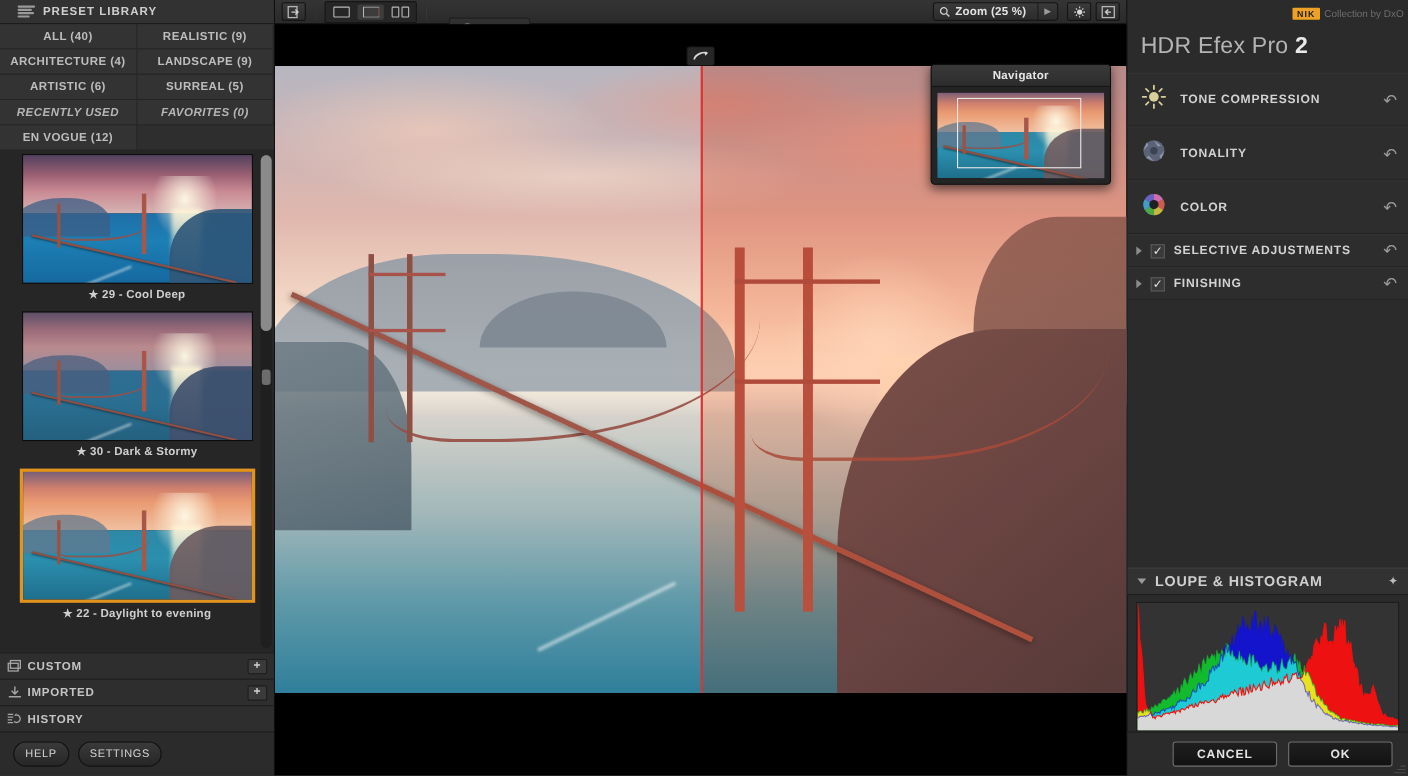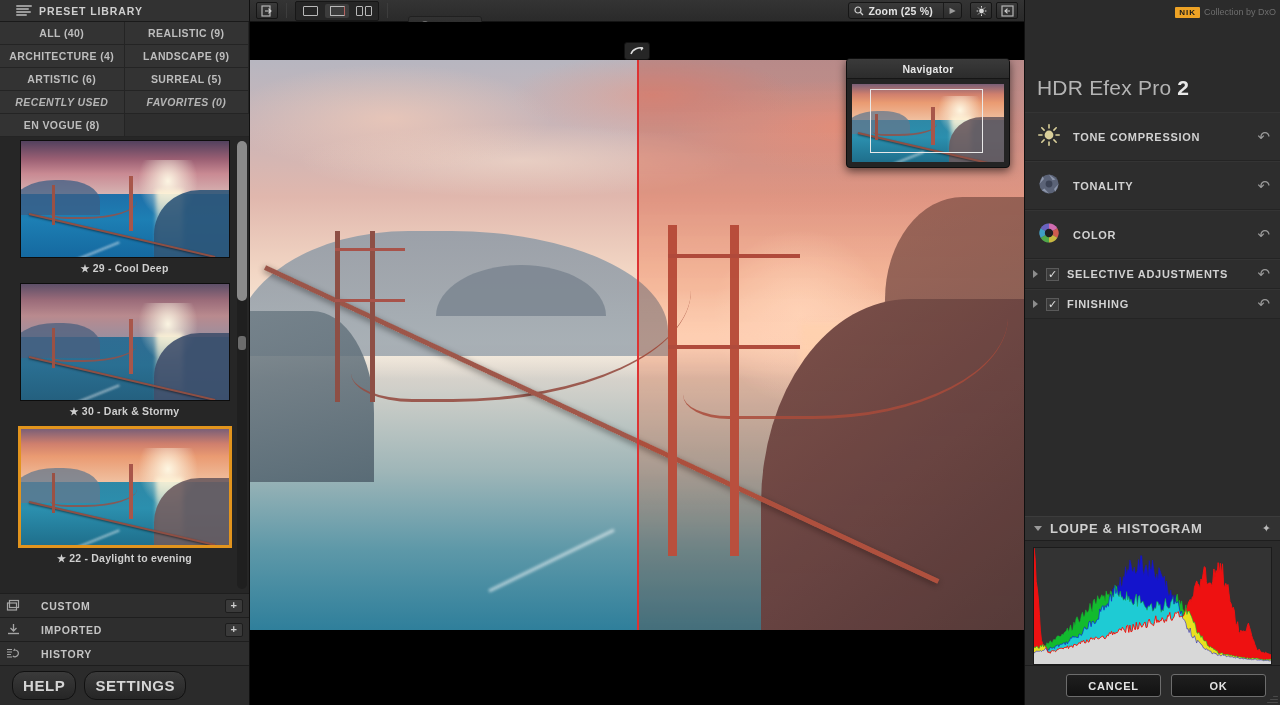--- a/index.html
+++ b/index.html
@@ -69,32 +69,32 @@
   .t-day .sea { background:linear-gradient(to bottom,#2e88a6 0%,#2b8fae 42%,#1f6f8c 100%); }
   .t-day .hill-l{background:#63788e;} .t-day .hill-r{background:#6a5a5e;}
 
   .vscroll { position:absolute; right:2px; top:4px; width:10px; bottom:4px; background:#1f1f1f;
     border-radius:5px; }
   .vthumb { position:absolute; left:0; width:10px; top:0; height:160px; background:#8a8a8a;
     border-radius:5px; }
   .vnub { position:absolute; left:1px; width:8px; top:195px; height:14px; background:#6c6c6c;
     border-radius:3px; }
 
-  .prow { height:24px; display:flex; align-items:center; gap:20px; padding:0 6px;
+  .prow { height:24px; display:flex; align-items:center; gap:4px; padding:0 6px;
     background:#2e2e2e; border-top:1px solid #1e1e1e; font-size:10.5px; letter-spacing:.7px;
     color:#c4c4c4; font-weight:bold; }
   .prow .plus { margin-left:auto; width:18px; height:14px; background:#3a3a3a;
     border:1px solid #1d1d1d; border-radius:2px; color:#cfcfcf; font-size:11px;
     display:flex; align-items:center; justify-content:center; line-height:1; }
   .micon { width:15px; height:13px; position:relative; flex:none; }
 
   .bottombar { height:40px; background:#2b2b2b; display:flex; align-items:center;
     gap:8px; padding-left:12px; border-top:1px solid #1d1d1d; }
   .btn { background:linear-gradient(#3a3a3a,#262626); border:1px solid #111;
-    border-radius:12px; color:#d5d5d5; font-size:15px; font-weight:bold;
+    border-radius:12px; color:#d5d5d5; font-size:10px; font-weight:normal;
     letter-spacing:.6px; padding:5px 10px; cursor:default; }
 
   
   #center { width:774px; height:705px; background:#1b1b1b; display:flex; flex-direction:column; }
   #topbar { height:22px; background:linear-gradient(#343434,#2a2a2a); display:flex;
     align-items:center; gap:0; border-bottom:1px solid #141414; padding-left:6px; }
   .tbtn { width:22px; height:17px; border:1px solid #151515; border-radius:2px;
     background:linear-gradient(#3b3b3b,#2b2b2b); display:flex; align-items:center;
     justify-content:center; }
   .sep { width:1px; height:15px; background:#1a1a1a; margin:0 8px;
@@ -191,21 +191,21 @@
 
   
   #right { width:256px; height:705px; background:#2b2b2b; display:flex; flex-direction:column;
     border-left:1px solid #101010; }
   .brandrow { height:24px; display:flex; align-items:center; justify-content:flex-end;
     padding-right:4px; gap:4px; background:#2b2b2b; }
   .niklogo { background:#eda225; color:#1a1a1a; font-size:8px; font-weight:bold;
     letter-spacing:1px; padding:1px 4px; border-radius:1px; }
   .brandtxt { font-size:9px; color:#6e6e6e; }
   .apptitle { padding:6px 0 12px 12px; font-size:21px; color:#b4b4b4; font-weight:normal;
-    letter-spacing:.2px;margin-top:46px; }
+    letter-spacing:.2px; }
   .apptitle b { color:#e9e9e9; font-weight:bold; font-size:21px; }
   .srow { height:49px; display:flex; align-items:center; padding:0 10px 0 12px; gap:12px;
     border-top:1px solid #343434; border-bottom:1px solid #242424; background:#2d2d2d; }
   .srow.compact { height:30px; gap:8px; padding-left:8px; }
   .srow .nm { font-size:11px; font-weight:bold; letter-spacing:.7px; color:#d2d2d2; }
   .srow .reset { margin-left:auto; color:#9a9a9a; font-size:15px; }
   .tri { width:0;height:0;border-left:5px solid #8c8c8c;border-top:4px solid transparent;
     border-bottom:4px solid transparent; }
   .cbx { width:13px; height:13px; border:1px solid #5a5a5a; background:#3a3a3a;
     display:flex; align-items:center; justify-content:center; color:#e0e0e0; font-size:11px; }
@@ -245,21 +245,21 @@
 
     <div class="cat-grid">
       <div class="cat">ALL (40)</div>
       <div class="cat">REALISTIC (9)</div>
       <div class="cat">ARCHITECTURE (4)</div>
       <div class="cat">LANDSCAPE (9)</div>
       <div class="cat">ARTISTIC (6)</div>
       <div class="cat">SURREAL (5)</div>
       <div class="cat ital">RECENTLY USED</div>
       <div class="cat ital">FAVORITES (0)</div>
-      <div class="cat">EN VOGUE (8)</div>
+      <div class="cat">EN VOGUE (12)</div>
       <div class="cat empty"></div>
     </div>
 
     <div id="preset-scroll">
 
       <div class="preset">
         <div class="thumb">
           <div class="art t-cool">
             <div class="sky"></div>
               <div class="sea"></div>

